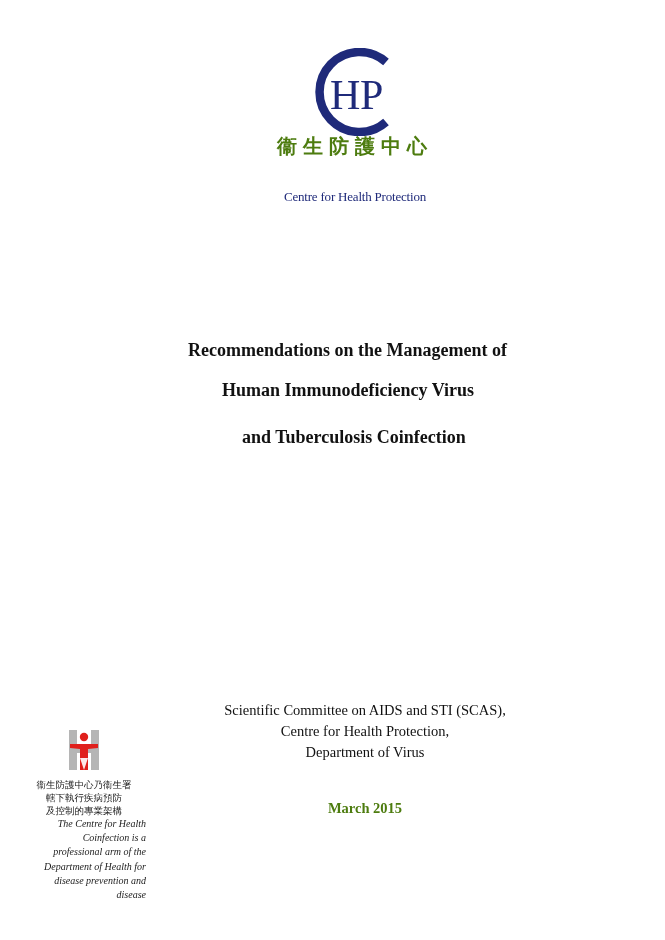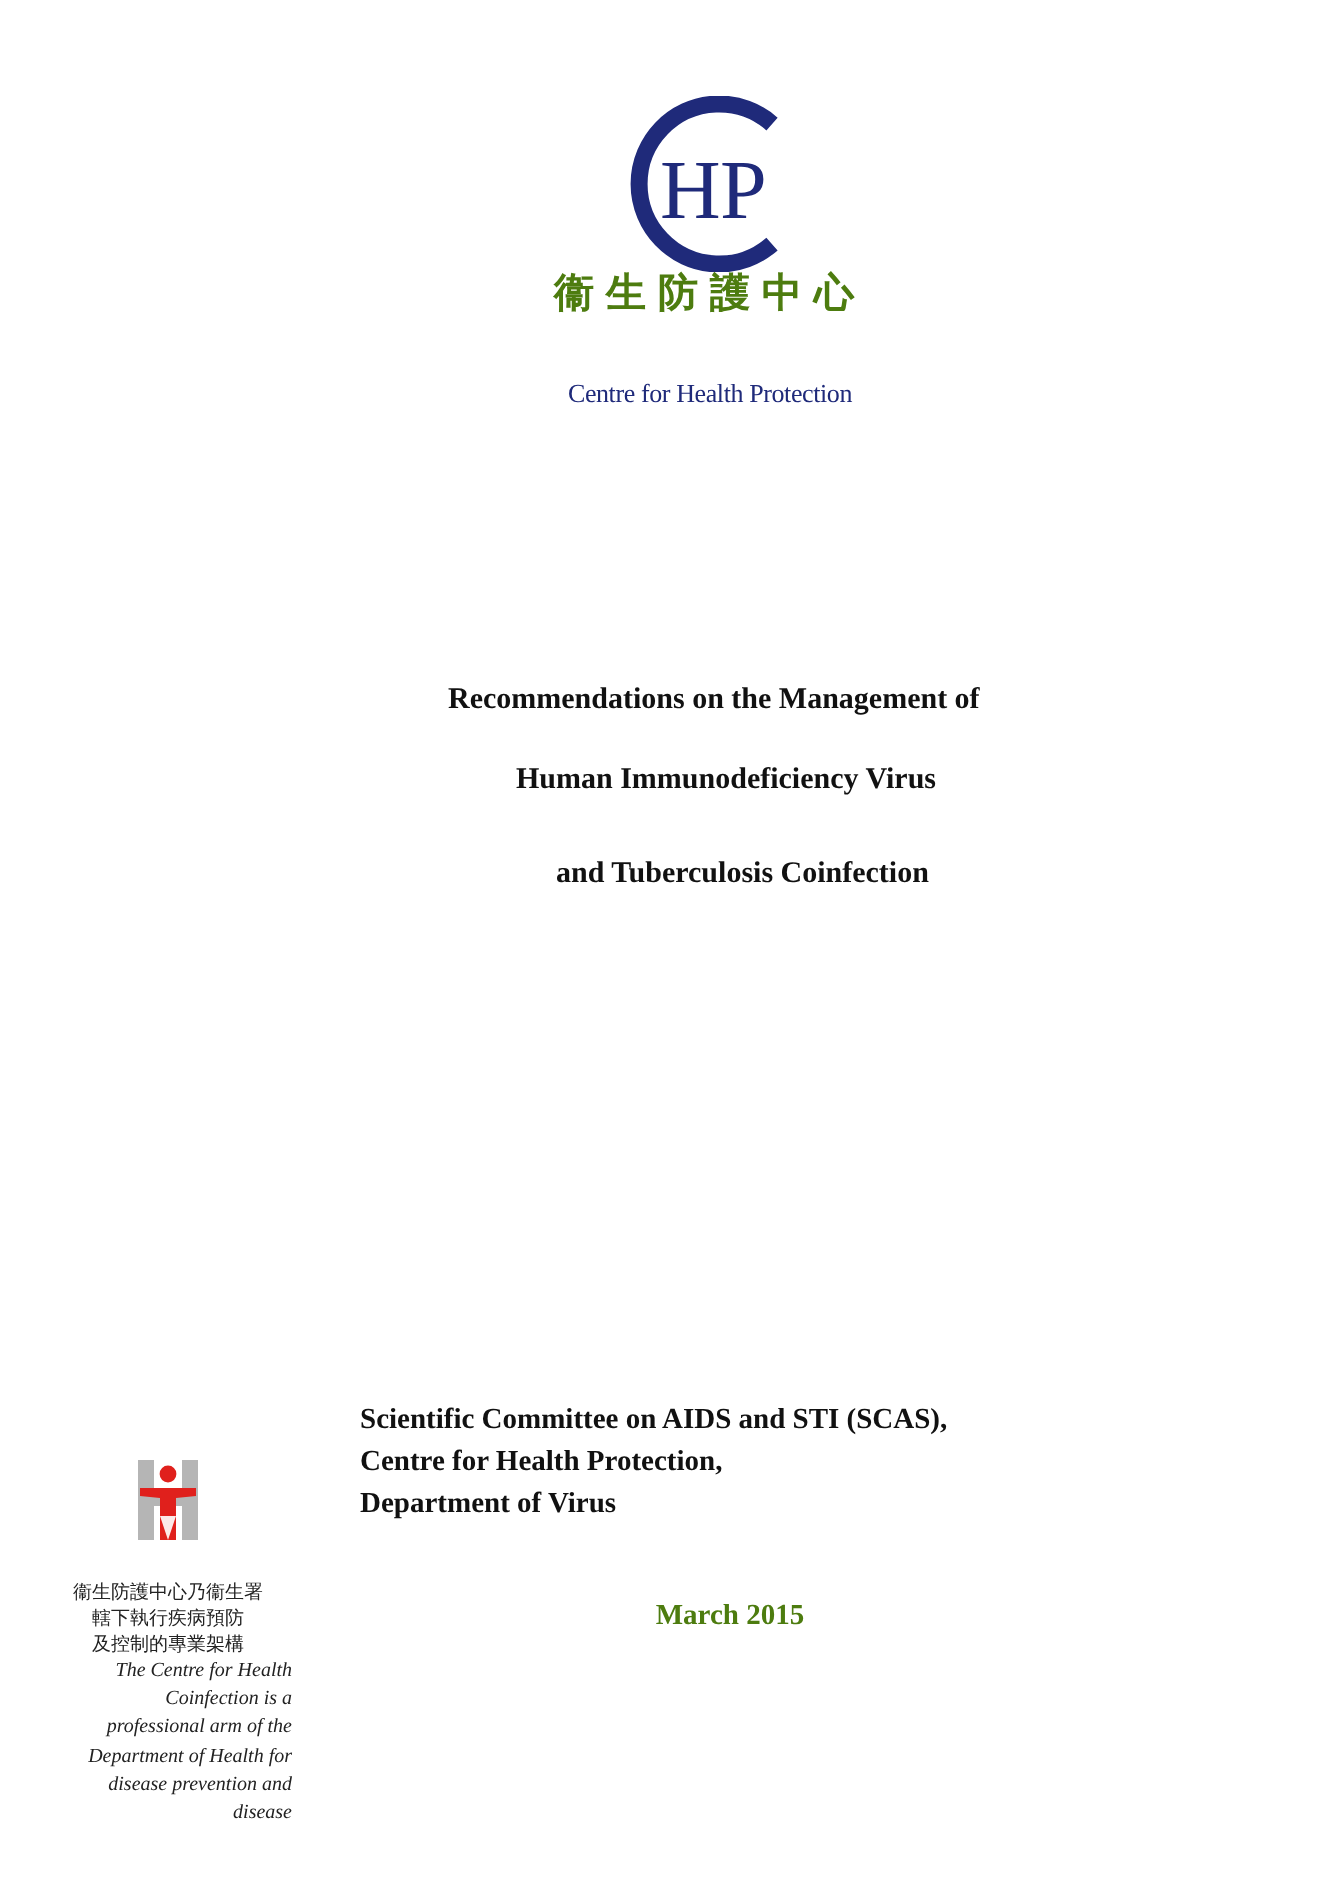--- a/index.html
+++ b/index.html
@@ -69,39 +69,38 @@
   .title-block {
     position: absolute;
     left: 0;
     top: 336px;
     width: 665px;
   }
   .title-line {
     position: absolute;
     font-family: "Liberation Serif", serif;
     font-weight: bold;
-    font-size: 15px;
+    font-size: 18px;
     color: #111;
     white-space: nowrap;
     line-height: 24px;
-    margin-left: 36px;
   }
   .title-line.l1 { left: 188px; top: 2px; }
   .title-line.l2 { left: 222px; top: 42px; }
   .title-line.l3 { left: 242px; top: 89px; }
 
   
   .committee {
     position: absolute;
     left: 180px;
     top: 700px;
     width: 370px;
-    text-align: left;
-    font-family: "Liberation Serif", serif;
-    font-weight: bold;
+    text-align: center;
+    font-family: "Liberation Serif", serif;
+    font-weight: normal;
     font-size: 14.5px;
     line-height: 21px;
     color: #111;
   }
   .date {
     position: absolute;
     left: 180px;
     top: 800px;
     width: 370px;
     text-align: center;
@@ -118,21 +117,21 @@
     top: 730px;
     width: 124px;
   }
   .dh-logo {
     display: block;
     margin: 0 auto;
     width: 34px;
     height: 40px;
   }
   .dh-cn {
-    margin-top: 20px;
+    margin-top: 8px;
     text-align: center;
     font-family: "DejaVu Serif", serif;
     font-size: 9.5px;
     line-height: 13px;
     color: #222;
   }
   .dh-en {
     text-align: right;
     font-family: "Liberation Serif", serif;
     font-style: italic;

